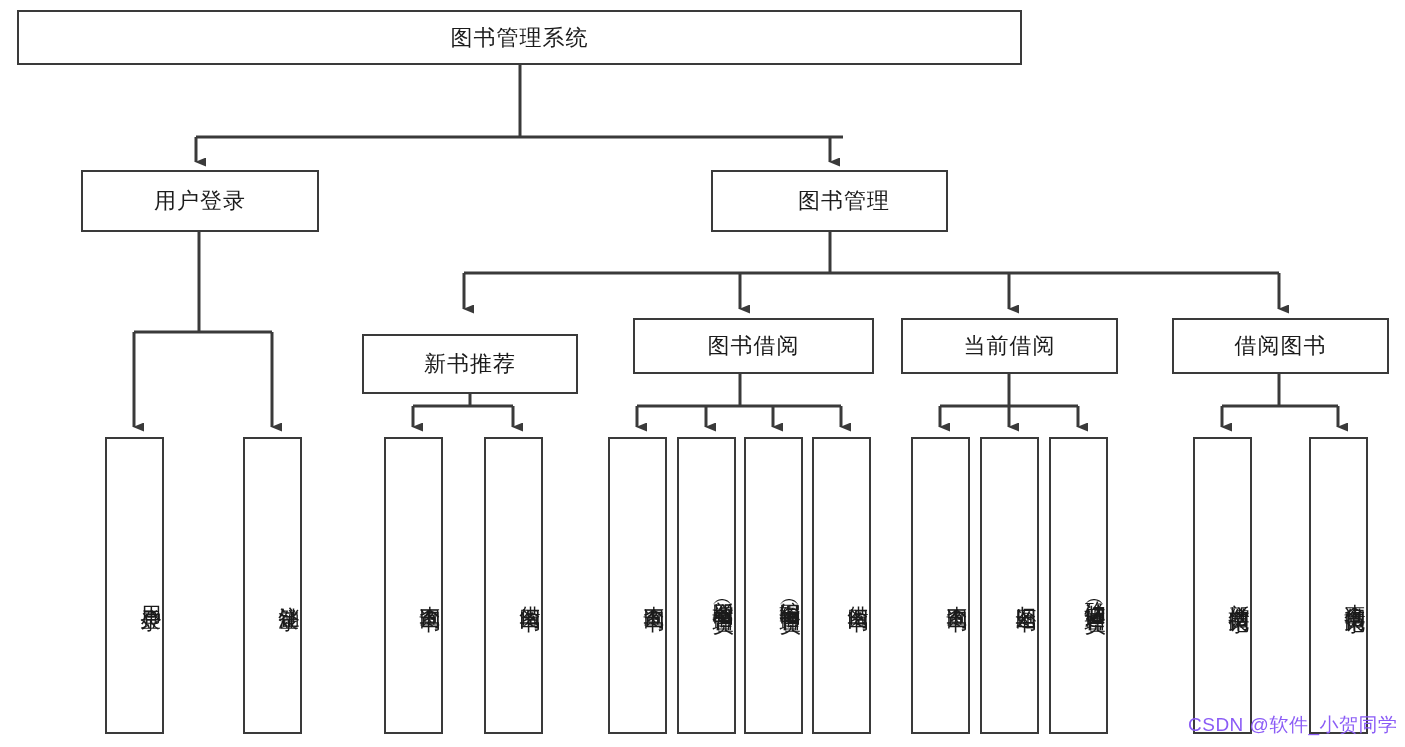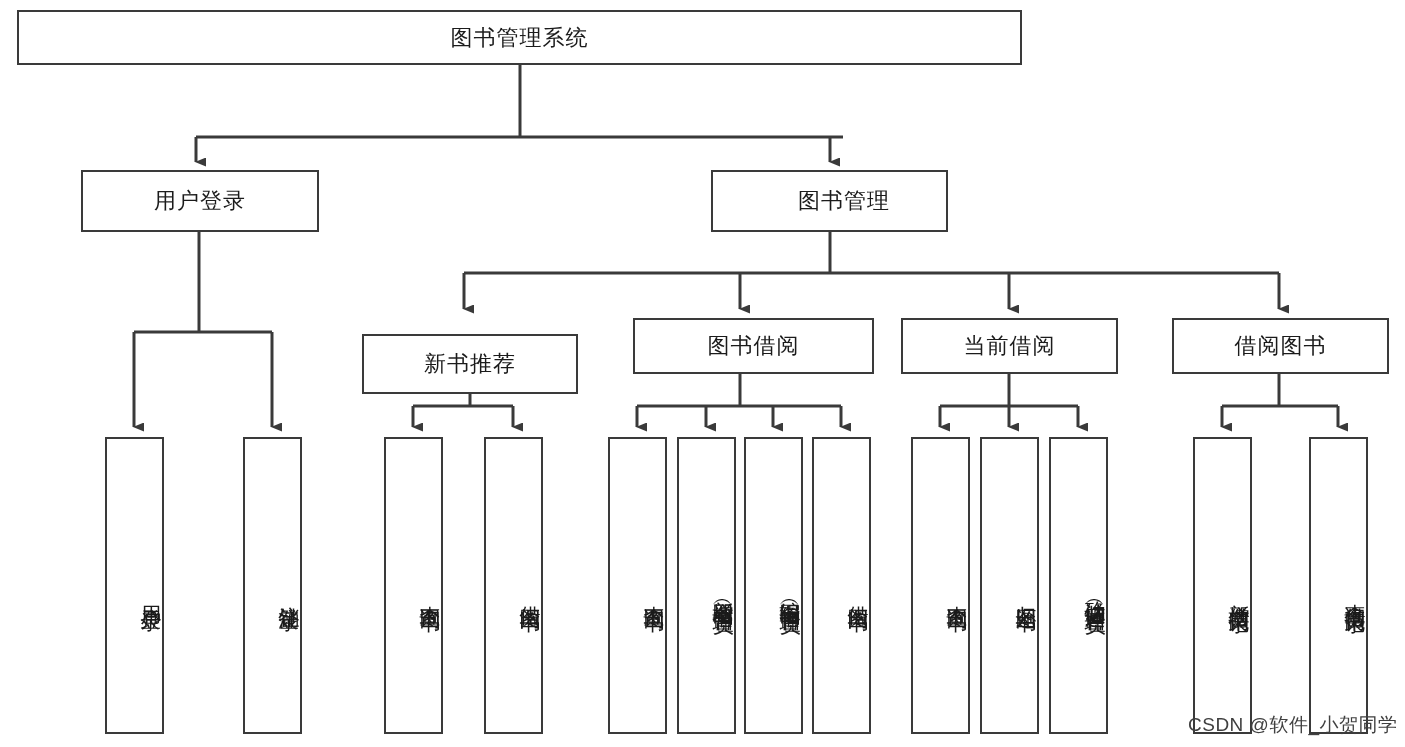--- a/index.html
+++ b/index.html
@@ -52,21 +52,21 @@
   .node.v > span {
     writing-mode: vertical-rl;
     text-orientation: upright;
     display: block;
   }
   #watermark {
     position: absolute;
     left: 1188px;
     top: 712px;
     font-size: 19px;
-    color: #404040;
+    color: #8b5cf6;
     white-space: nowrap;
     letter-spacing: 0.5px;
   }
 </style>
 </head>
 <body>
 
 <div id="canvas">
 
   <svg id="edges" viewBox="0 0 1405 747" xmlns="http://www.w3.org/2000/svg">

